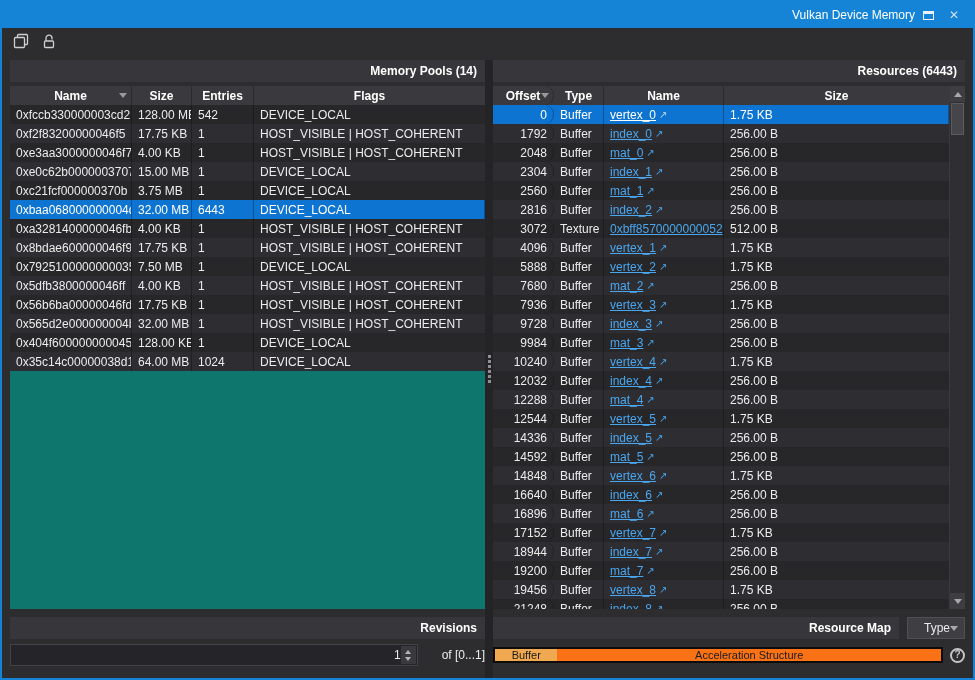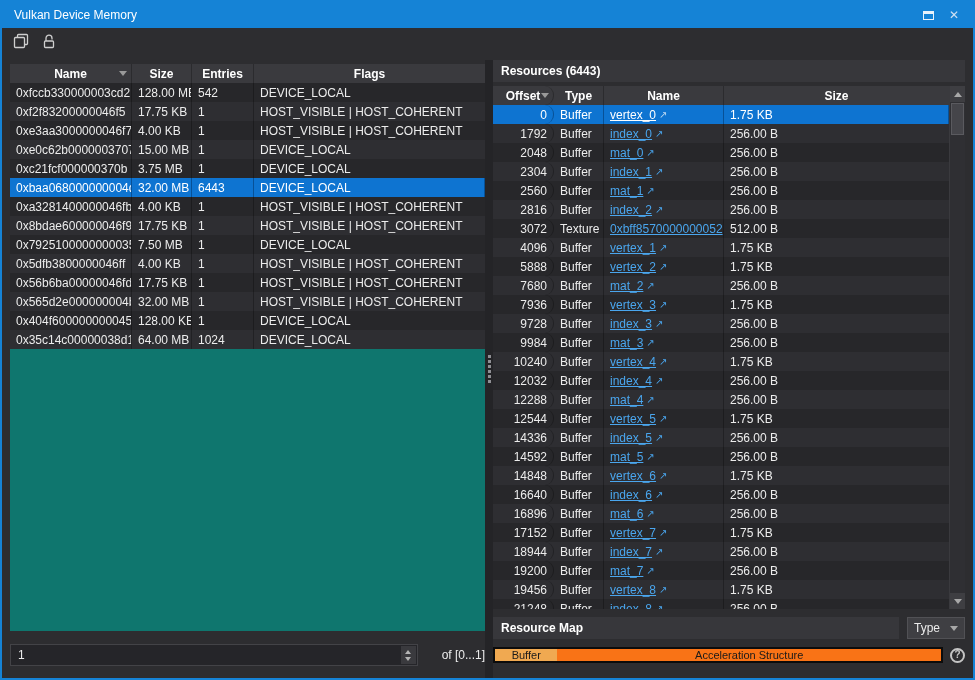--- a/index.html
+++ b/index.html
@@ -4,20 +4,21 @@
 <style>
   html,body{margin:0;padding:0;background:#111;}
   *{box-sizing:border-box;}
   .window{
     width:975px;height:680px;
     background:#2d2d30;
     border:2px solid #1583d6;
     display:flex;flex-direction:column;
     font-family:"Liberation Sans",sans-serif;
     overflow:hidden;
+    text-align:right;
   }
   
   .titlebar{height:26px;background:#1583d6;display:flex;align-items:center;padding:0 6px 0 12px;flex:0 0 auto;}
   .titlebar .title{flex:1;color:#ffffff;font-size:12px;}
   .win-ctl{width:26px;height:20px;display:flex;align-items:center;justify-content:center;cursor:default;}
   .restore-glyph{width:11px;height:9px;border:1px solid #e8f2fb;border-top:3px solid #e8f2fb;}
   .close-glyph{color:#cfe0f2;font-size:12px;line-height:1;}
   
   .toolbar{height:26px;display:flex;align-items:center;gap:10px;padding:0 10px;flex:0 0 auto;background:#2d2d30;}
   .tool-btn{width:18px;height:18px;display:flex;align-items:center;justify-content:center;}
@@ -112,20 +113,21 @@
       <svg width="16" height="16" viewBox="0 0 16 16">
         <path d="M5 8 V5.2 a3 3 0 0 1 6 0 V6.6"></path>
         <rect x="3.5" y="8" width="9" height="6.5" rx="1"></rect>
       </svg>
     </span>
   </div>
 
   <div class="main">
 
     <div class="col-left">
+      <div class="panel-header">Memory Pools (14)</div>
 
       <div class="tablewrap">
         <div class="thead">
           <div class="th w-name">
             <span>Name</span>
             <span class="sort-arrow"></span>
           </div>
           <div class="th w-size">
             <span>Size</span>
           </div>
@@ -218,20 +220,21 @@
             <div class="trow alt">
               <div class="td w-name">0x35c14c00000038d1</div>
               <div class="td w-size">64.00 MB</div>
               <div class="td w-entries">1024</div>
               <div class="td w-flags">DEVICE_LOCAL</div>
             </div>
           </div>
       </div>
 
       <div class="bottom-gap"></div>
+      <div class="panel-header">Revisions</div>
       <div class="spin-row">
         <div class="spinbox">
           <span class="spin-value">1</span>
           <span class="spin-btns">
             <span class="spin-up"></span>
             <span class="spin-dn"></span>
           </span>
         </div>
         <span class="range-label">of [0...1]</span>
       </div>

